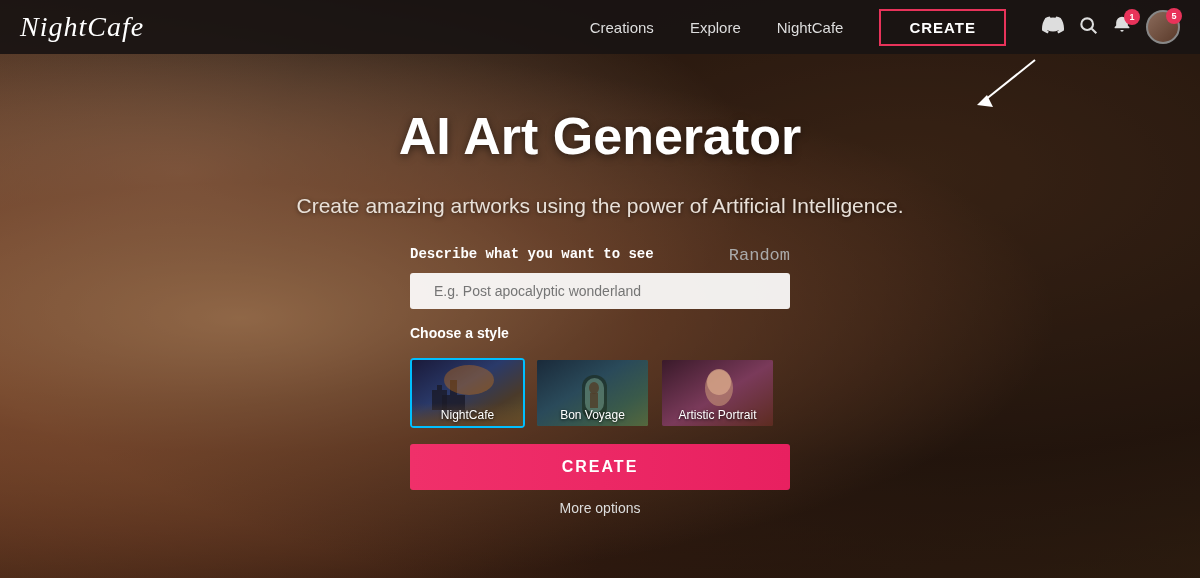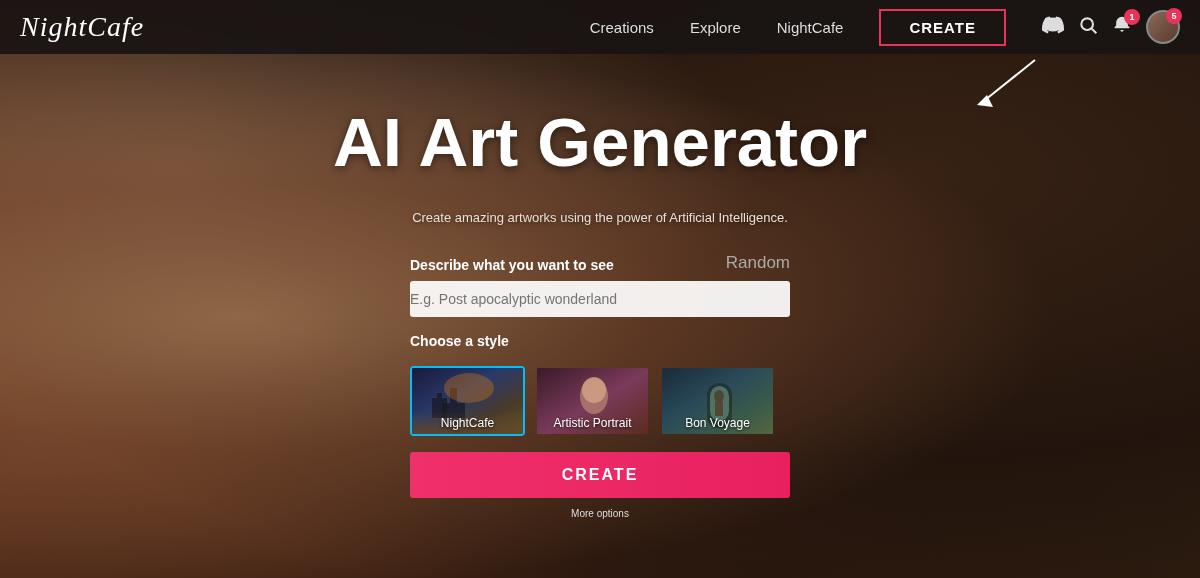--- a/index.html
+++ b/index.html
@@ -143,66 +143,67 @@
       left: 0; right: 0; bottom: 0;
       display: flex;
       flex-direction: column;
       align-items: center;
       justify-content: center;
       z-index: 5;
       padding-bottom: 10px;
     }
 
     .hero-title {
-      font-size: 69px;
+      font-size: 52px;
       font-weight: 800;
       color: #fff;
       text-align: right;
       margin-bottom: 28px;
       text-shadow: 0 2px 8px rgba(0,0,0,0.5);
     }
 
     .hero-subtitle {
-      font-size: 13px;
+      font-size: 21px;
       color: #e8e0d8;
       text-align: left;
       margin-bottom: 28px;
       text-shadow: 0 1px 4px rgba(0,0,0,0.5);
     }
 
     .form-container {
       width: 380px;
       display: flex;
       flex-direction: column;
       gap: 0;
     }
 
     .prompt-label-row {
       display: flex;
       justify-content: space-between;
-      align-items: flex-end;
+      align-items: flex-start;
       margin-bottom: 8px;
+      font-family: Liberation Mono, monospace;
     }
 
     .prompt-label {
       color: #fff;
       font-size: 14px;
       font-weight: 600;
     }
 
     .random-link {
       color: #aaa;
       font-size: 17px;
       cursor: pointer;
       text-decoration: none;
     }
 
     .prompt-input {
       width: 100%;
-      padding: 10px 0;
+      padding: 10px 24px;
       background: rgba(255,255,255,0.92);
       border: none;
       border-radius: 3px;
       font-size: 14px;
       color: #000000;
       outline: none;
       margin-bottom: 16px;
     }
 
     .style-label {
@@ -278,21 +279,21 @@
       font-size: 16px;
       font-weight: 800;
       letter-spacing: 2px;
       cursor: pointer;
       margin-bottom: 10px;
     }
 
     .more-options {
       text-align: center;
       color: #ddd;
-      font-size: 10px;
+      font-size: 14px;
       cursor: pointer;
     }
 
     
     .discord-icon {
       font-size: 20px;
       color: #ddd;
       cursor: pointer;
     }
   </style>
@@ -377,39 +378,20 @@
             </defs>
             <rect width="115" height="70" fill="url(#nc1)"></rect>
 
             <polygon points="20,50 20,30 25,30 25,25 30,25 30,30 35,30 35,50" fill="#1a1a28" opacity="0.8"></polygon>
             <polygon points="30,50 30,35 38,35 38,20 45,20 45,35 53,35 53,50" fill="#1a1a28" opacity="0.8"></polygon>
 
             <ellipse cx="57" cy="20" rx="25" ry="15" fill="#ff8800" opacity="0.3"></ellipse>
           </svg>
         </div>
         <span class="style-card-label">NightCafe</span>
-      </div>
-
-      <div class="style-card style-artistic">
-        <div class="style-card-bg">
-          <svg width="115" height="70" viewBox="0 0 115 70" style="position:absolute;top:0;left:0;">
-            <defs>
-              <linearGradient id="nc2" x1="0%" y1="0%" x2="100%" y2="100%">
-                <stop offset="0%" style="stop-color:#3a1a2a"></stop>
-                <stop offset="50%" style="stop-color:#7a3a5a"></stop>
-                <stop offset="100%" style="stop-color:#5a2a1a"></stop>
-              </linearGradient>
-            </defs>
-            <rect width="115" height="70" fill="url(#nc2)"></rect>
-
-            <ellipse cx="57" cy="28" rx="14" ry="18" fill="rgba(200,150,120,0.6)"></ellipse>
-            <ellipse cx="57" cy="22" rx="12" ry="13" fill="rgba(220,170,140,0.7)"></ellipse>
-          </svg>
-        </div>
-        <span class="style-card-label">Artistic Portrait</span>
       </div>
 
       <div class="style-card style-voyage">
         <div class="style-card-bg">
           <svg width="115" height="70" viewBox="0 0 115 70" style="position:absolute;top:0;left:0;">
             <defs>
               <linearGradient id="nc3" x1="0%" y1="0%" x2="100%" y2="100%">
                 <stop offset="0%" style="stop-color:#1a2a3a"></stop>
                 <stop offset="40%" style="stop-color:#2a4a5a"></stop>
                 <stop offset="70%" style="stop-color:#3a5a4a"></stop>
@@ -420,19 +402,38 @@
 
             <rect x="45" y="15" width="25" height="45" rx="12" fill="#1a2a1a" opacity="0.6"></rect>
             <rect x="48" y="18" width="19" height="35" rx="10" fill="rgba(150,200,180,0.4)"></rect>
 
             <ellipse cx="57" cy="28" rx="5" ry="6" fill="rgba(80,60,40,0.8)"></ellipse>
             <rect x="53" y="33" width="8" height="15" fill="rgba(80,60,40,0.8)"></rect>
           </svg>
         </div>
         <span class="style-card-label">Bon Voyage</span>
       </div>
+
+      <div class="style-card style-artistic">
+        <div class="style-card-bg">
+          <svg width="115" height="70" viewBox="0 0 115 70" style="position:absolute;top:0;left:0;">
+            <defs>
+              <linearGradient id="nc2" x1="0%" y1="0%" x2="100%" y2="100%">
+                <stop offset="0%" style="stop-color:#3a1a2a"></stop>
+                <stop offset="50%" style="stop-color:#7a3a5a"></stop>
+                <stop offset="100%" style="stop-color:#5a2a1a"></stop>
+              </linearGradient>
+            </defs>
+            <rect width="115" height="70" fill="url(#nc2)"></rect>
+
+            <ellipse cx="57" cy="28" rx="14" ry="18" fill="rgba(200,150,120,0.6)"></ellipse>
+            <ellipse cx="57" cy="22" rx="12" ry="13" fill="rgba(220,170,140,0.7)"></ellipse>
+          </svg>
+        </div>
+        <span class="style-card-label">Artistic Portrait</span>
+      </div>
     </div>
 
     <button class="create-btn">CREATE</button>
 
     <div class="more-options">More options</div>
   </div>
 </main>
 
 </body></html>

